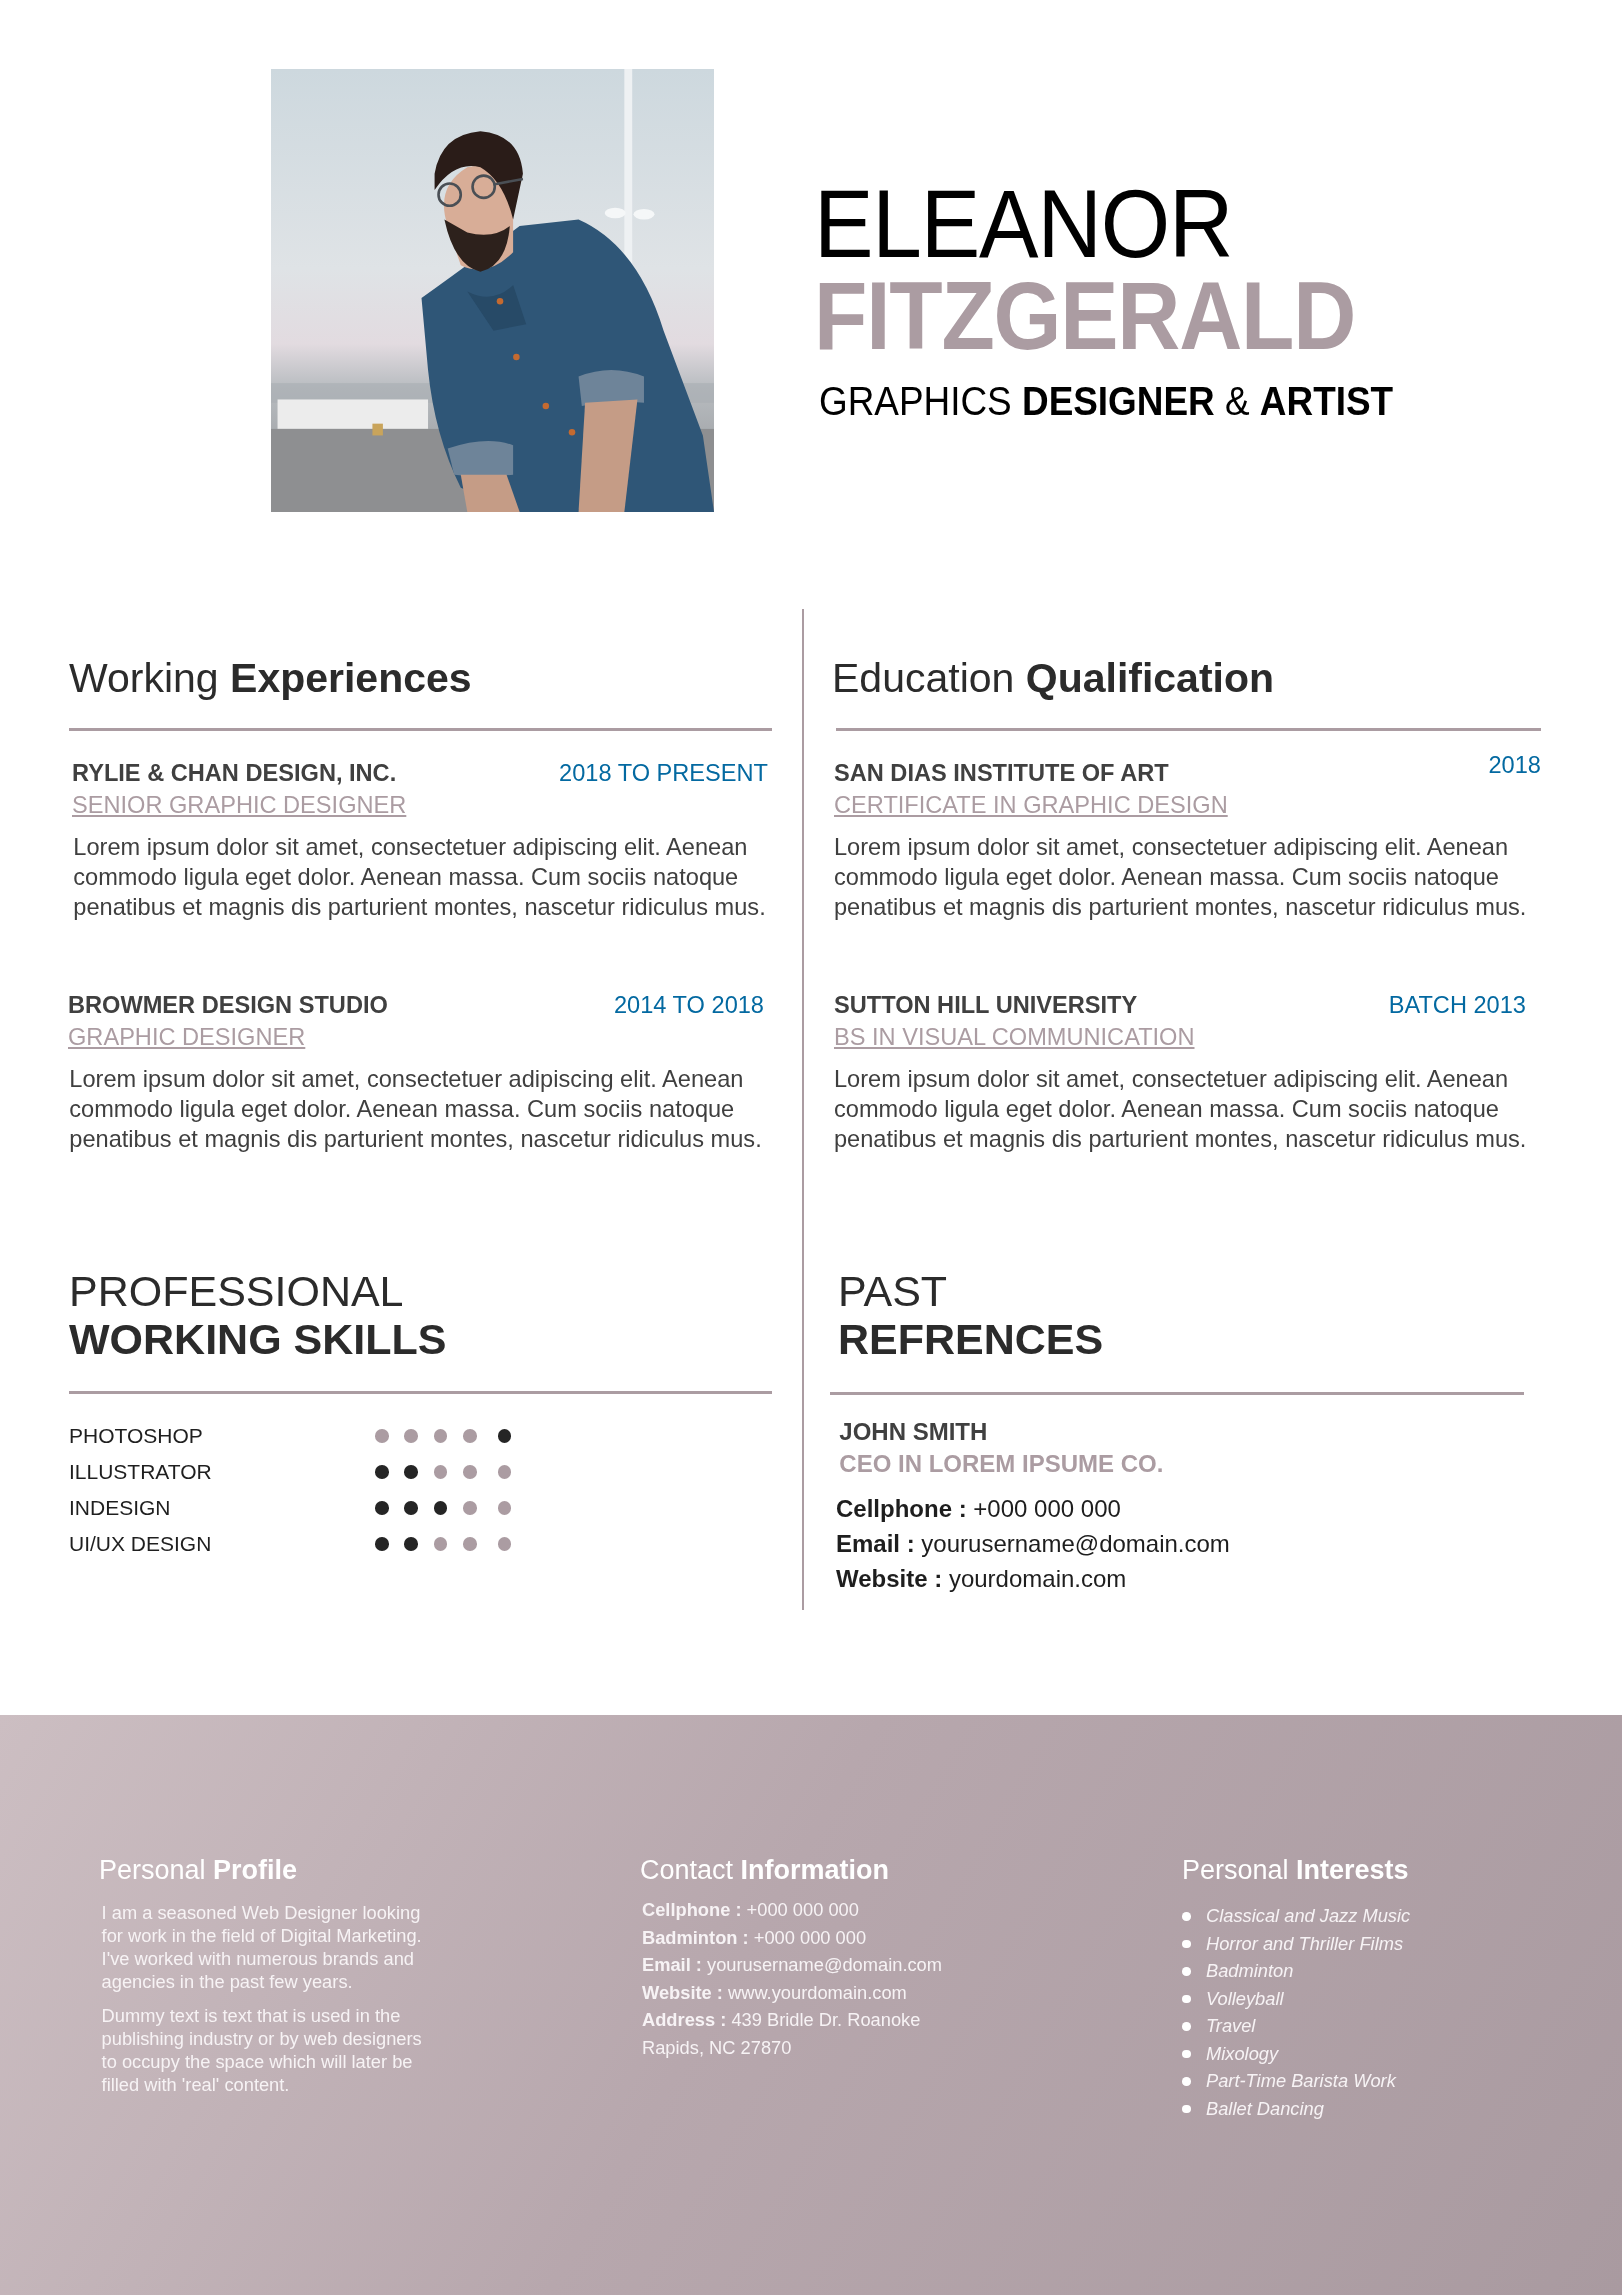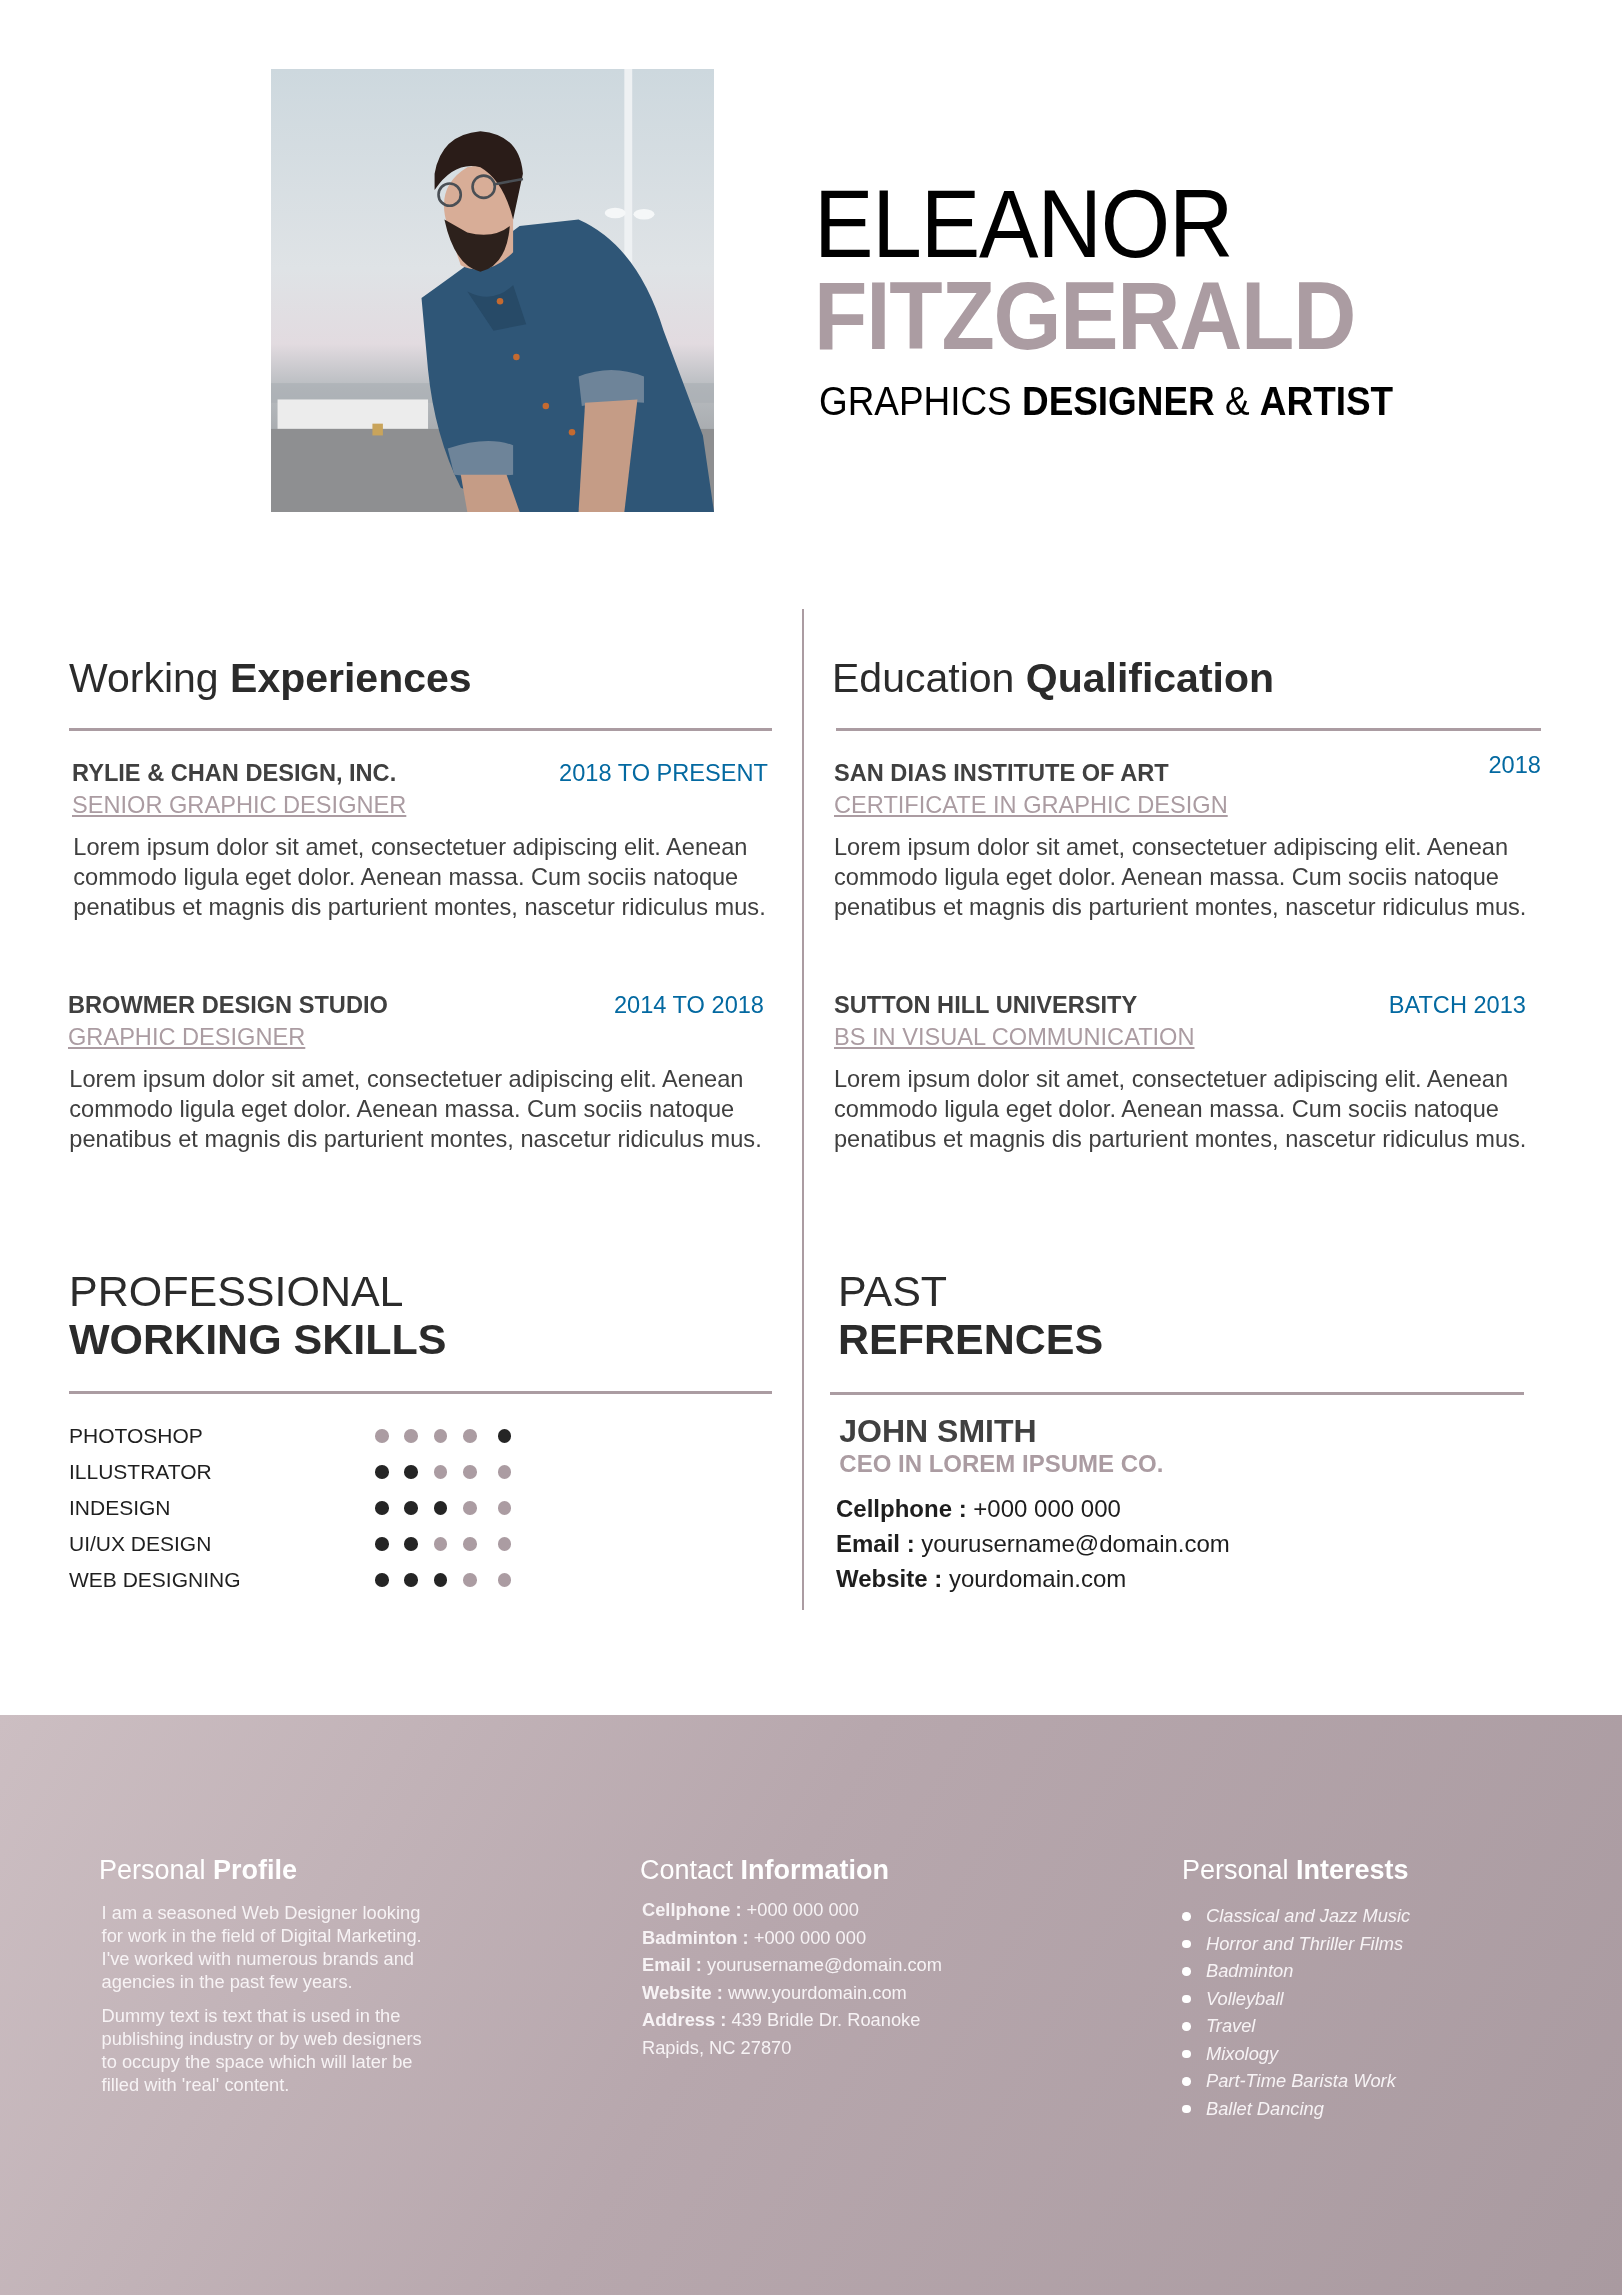--- a/index.html
+++ b/index.html
@@ -52,21 +52,21 @@
 
     .skills { position: absolute; left: 69px; top: 1418px; width: 458px; }
     .skill-row { position: relative; height: 36px; display: flex; align-items: center; }
     .skill-name { font-size: 21px; color: #1f1f1f; width: 311px; white-space: nowrap; }
     .dots { display: flex; align-items: center; }
     .dot { width: 13.7px; height: 13.7px; border-radius: 50%; margin-right: 15.7px; background: #ab9ca2; }
     .dot.on { background: #252525; }
     .dot:nth-child(5) { margin-left: 5.2px; }
 
     .ref { position: absolute; left: 836px; top: 1415px; width: 654px; }
-    .ref-name { font-size: 32px; font-weight: 700; color: #404040; line-height: 33px; margin-left: 3.3px; }
+    .ref-name { font-size: 24px; font-weight: 700; color: #404040; line-height: 33px; margin-left: 3.3px; }
     .ref-role { font-size: 24px; color: #ab9ca2; line-height: 31px; margin-left: 3.3px; font-weight: 700; }
     .ref-lines { margin-top: 11.8px; }
     .ref-line { font-size: 24px; line-height: 35px; color: #1e1e1e; white-space: nowrap; }
     .ref-line b { font-weight: 700; }
 
     
     .footer {
       position: absolute; left: 0; top: 1715px; width: 1623px; height: 580px;
       background: linear-gradient(120deg, #ccbec2 0%, #b7a7ad 45%, #a99aa0 100%);
       color: #ffffff;
@@ -213,30 +213,20 @@
   <div class="skill-row">
     <span class="skill-name">UI/UX DESIGN</span>
     <span class="dots">
         <span class="dot on"></span>
         <span class="dot on"></span>
         <span class="dot"></span>
         <span class="dot"></span>
         <span class="dot"></span>
       </span>
   </div>
-  <div class="skill-row">
-    <span class="skill-name">WEB DESIGNING</span>
-    <span class="dots">
-        <span class="dot on"></span>
-        <span class="dot on"></span>
-        <span class="dot on"></span>
-        <span class="dot"></span>
-        <span class="dot"></span>
-      </span>
-  </div>
 </div>
 
 <div class="big-title" style="left:838px; top:1267px;">
   <span class="l1">PAST</span>
   <span class="l2">REFRENCES</span>
 </div>
 <div class="hrule" style="left:830px; top:1392px; width:694px;"></div>
 
 <div class="ref">
   <div class="ref-name">JOHN SMITH</div>

